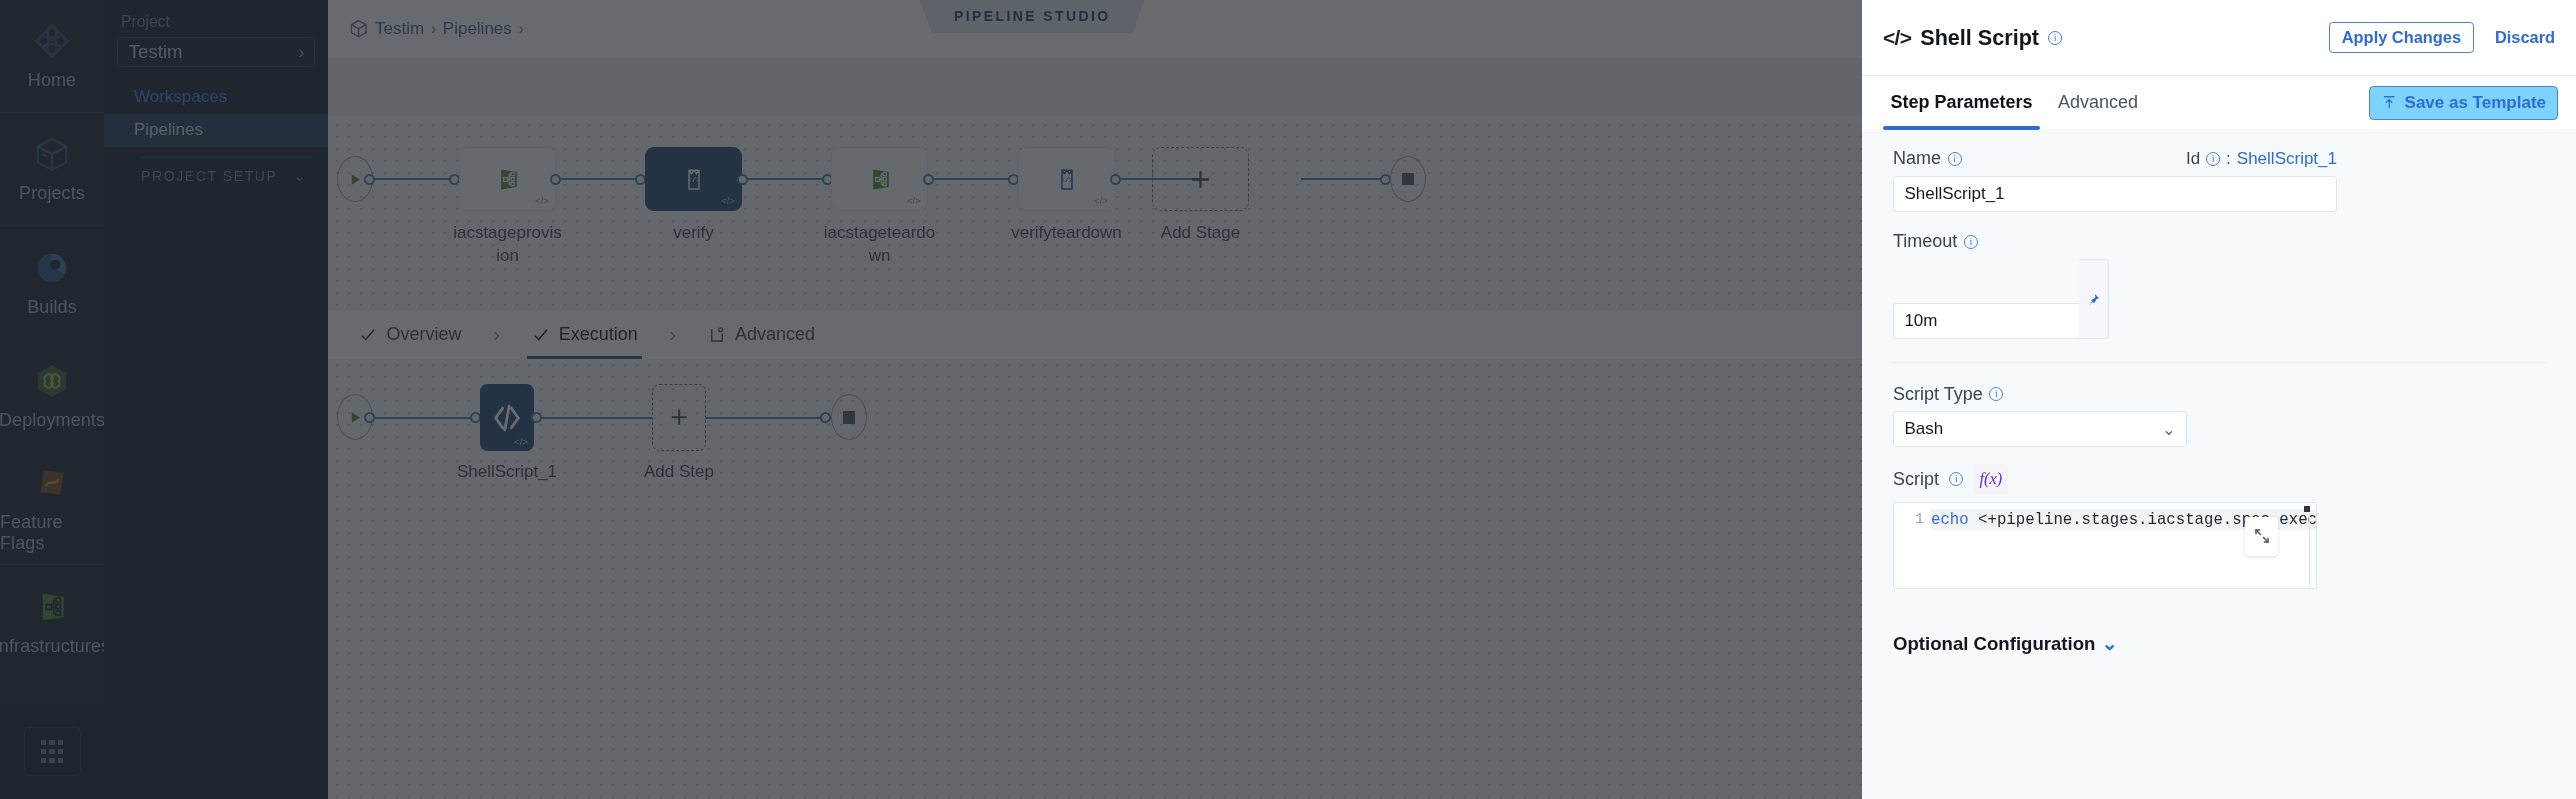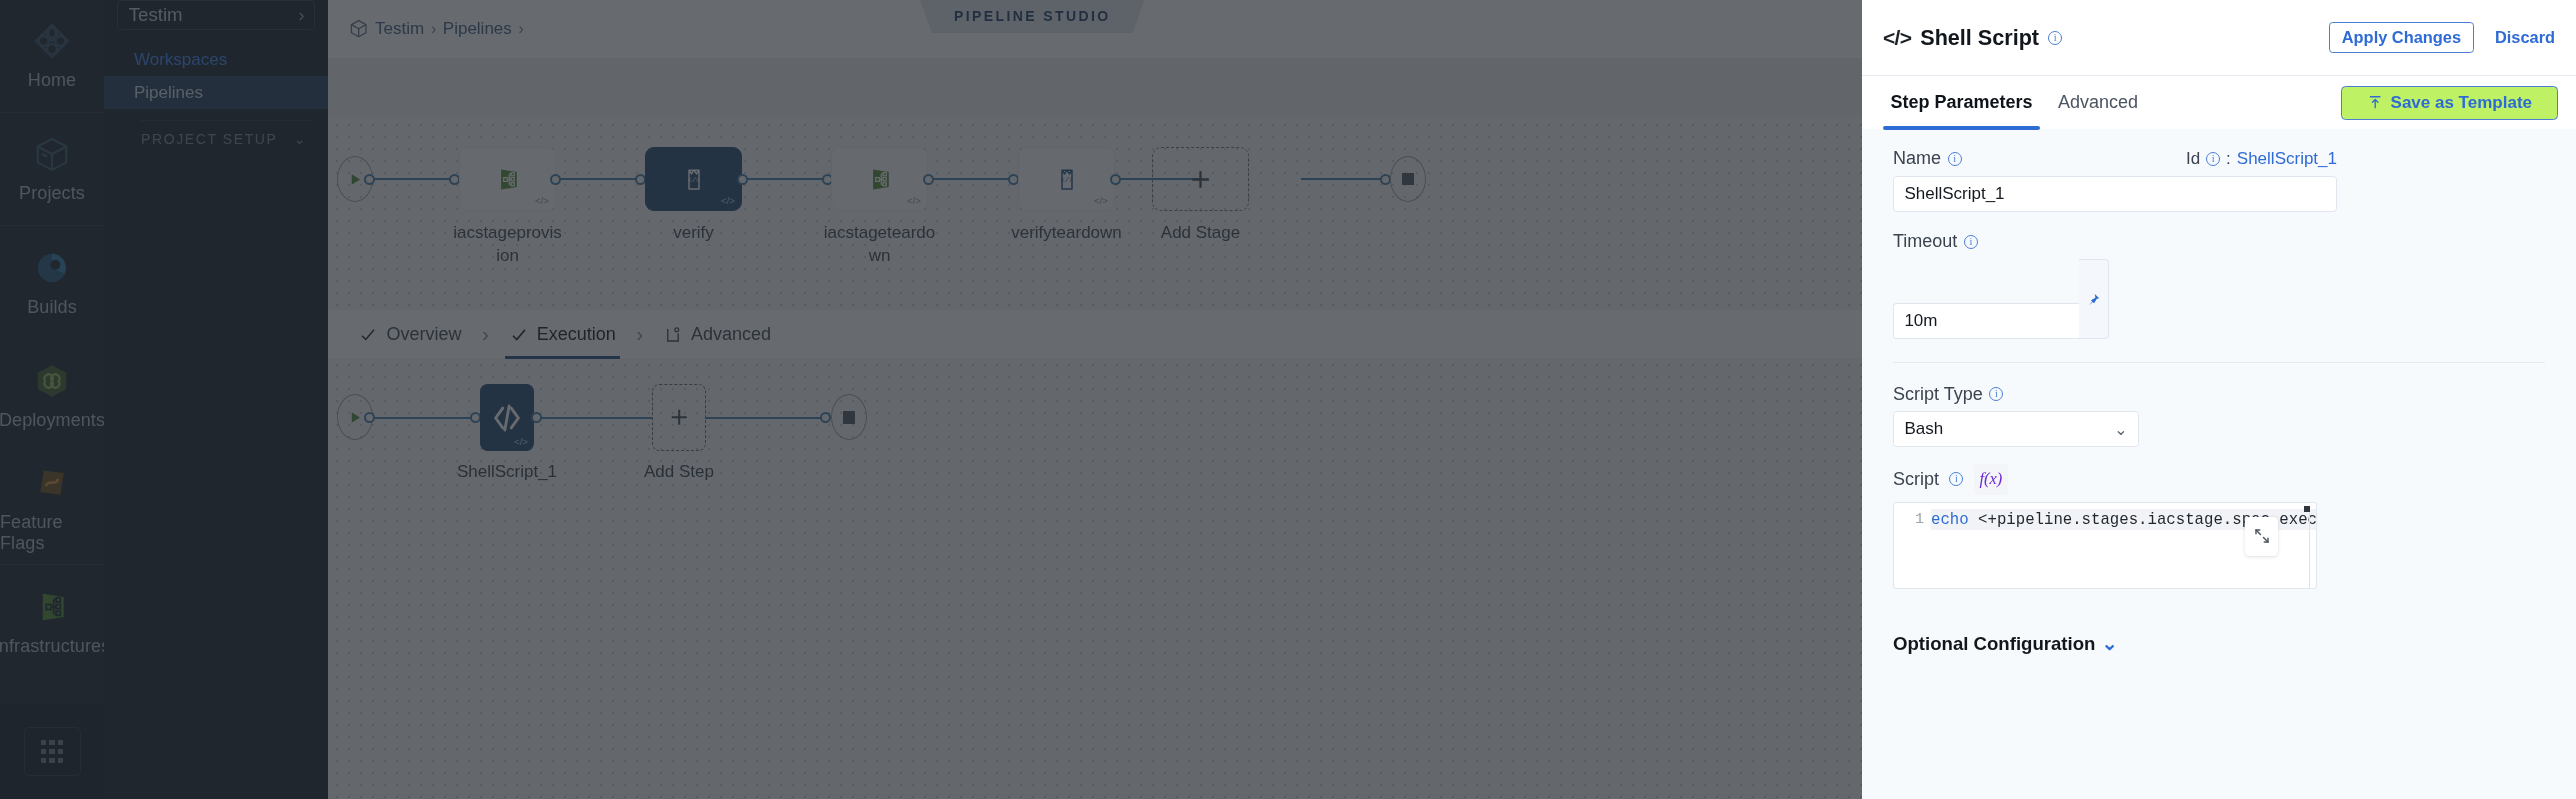--- a/index.html
+++ b/index.html
@@ -145,21 +145,21 @@
   }
   .edge { position: absolute; height: 2.2px; background: #3c7ba8; }
   .cap {
     position: absolute; width: 36px; height: 46px; border-radius: 50%;
     border: 1.1px solid #9aa3ae; display: flex; align-items: center; justify-content: center;
   }
 
   
   #section-tabs {
     position: absolute; left: 0; top: 194px; width: 100%; height: 49px;
-    background: #ffffff; display: flex; align-items: center; padding-left: 18px; gap: 3px;
+    background: #ffffff; display: flex; align-items: center; padding-left: 18px; gap: 14px;
   }
   .st-item {
     height: 49px; display: flex; align-items: center; gap: 9px;
     padding: 0 13.4px; font-size: 18px; color: #3b444f; cursor: pointer;
     position: relative;
   }
   .st-item.active { color: #11161c; }
   .st-item.active::after {
     content: ''; position: absolute; left: 9px; right: 9px; bottom: 0;
     height: 3px; background: #1f4e85;
@@ -223,22 +223,22 @@
     font-size: 18px; color: #4b5462; cursor: pointer; position: relative;
   }
   .dtab.active { color: #0f141a; font-weight: bold; }
   .dtab.active::after {
     content: ''; position: absolute; left: 0; right: 0; bottom: 0;
     height: 3.7px; background: #2f6bd4; border-radius: 2.2px;
   }
   #save-tpl {
     position: absolute; right: 18px; top: 50%; transform: translateY(-50%);
     display: flex; align-items: center; gap: 7.5px;
-    border: 0.7px solid #4a7fd4; border-radius: 4.5px; padding: 6px 25px;
-    color: #2f6bd4; font-size: 17px; font-weight: bold; background: #bef264; cursor: pointer; margin-left: 14px;
+    border: 0.7px solid #4a7fd4; border-radius: 4.5px; padding: 6px 11px;
+    color: #2f6bd4; font-size: 17px; font-weight: bold; background: #7dd3fc; cursor: pointer; margin-left: 14px;
   }
 
   #drawer-body { flex: 1; padding: 19.4px 31px 0 31px; overflow: hidden; }
   .fld-label {
     font-size: 18px; color: #3a434f; display: flex; align-items: center; gap: 6.7px;
     margin-bottom: 6.7px;
   }
   .txt-input {
     width: 444px; height: 36px; border: 0.7px solid #e0e6ee; border-radius: 3.7px;
     background: #fff; font-size: 17px; color: #15191f; padding: 0 10.4px;
@@ -251,21 +251,21 @@
   .timeout-wrap .txt-input {
     width: 186px; border-radius: 3.7px 0 0 3.7px; border-right: none; margin-top: 44px;
   }
   .pin-btn {
     width: 33px; border: 0.7px solid #e0e6ee; border-left: none; border-radius: 0 3.7px 3.7px 0;
     background: #f4f7fb; display: flex; align-items: center; justify-content: center;
     cursor: pointer;
   }
   .hr { border-top: 0.7px solid #e4eaf1; margin: 22.4px 0 21px 0; width: 100%; }
   .select-box {
-    width: 246px; height: 36px; border: 0.7px solid #e0e6ee; border-radius: 3.7px;
+    width: 294px; height: 36px; border: 0.7px solid #e0e6ee; border-radius: 3.7px;
     background: #fff; display: flex; align-items: center; justify-content: space-between;
     padding: 0 10.4px; font-size: 17px; color: #15191f; cursor: pointer;
   }
   .fx-btn {
     width: 34px; height: 31px; background: #f3f5f9; border-radius: 3.7px;
     display: flex; align-items: center; justify-content: center;
     color: #6d28d9; font-size: 16.4px; font-style: italic; cursor: pointer;
     font-family: "Liberation Serif", serif;
   }
   #code-editor {
@@ -384,20 +384,21 @@
             <i></i>
             <i></i>
             <i></i>
             <i></i>
         </span>
       </div>
     </div>
   </div>
 
   <div id="project-nav">
+    <div class="pn-label">Project</div>
     <div class="pn-select">
       <span class="pn-select-val">Testim</span>
       <span class="pn-chevron">›</span>
     </div>
     <div style="height:13.4px"></div>
     <div class="pn-item">
       <span>Workspaces</span>
     </div>
     <div class="pn-item active">
       <span>Pipelines</span>

